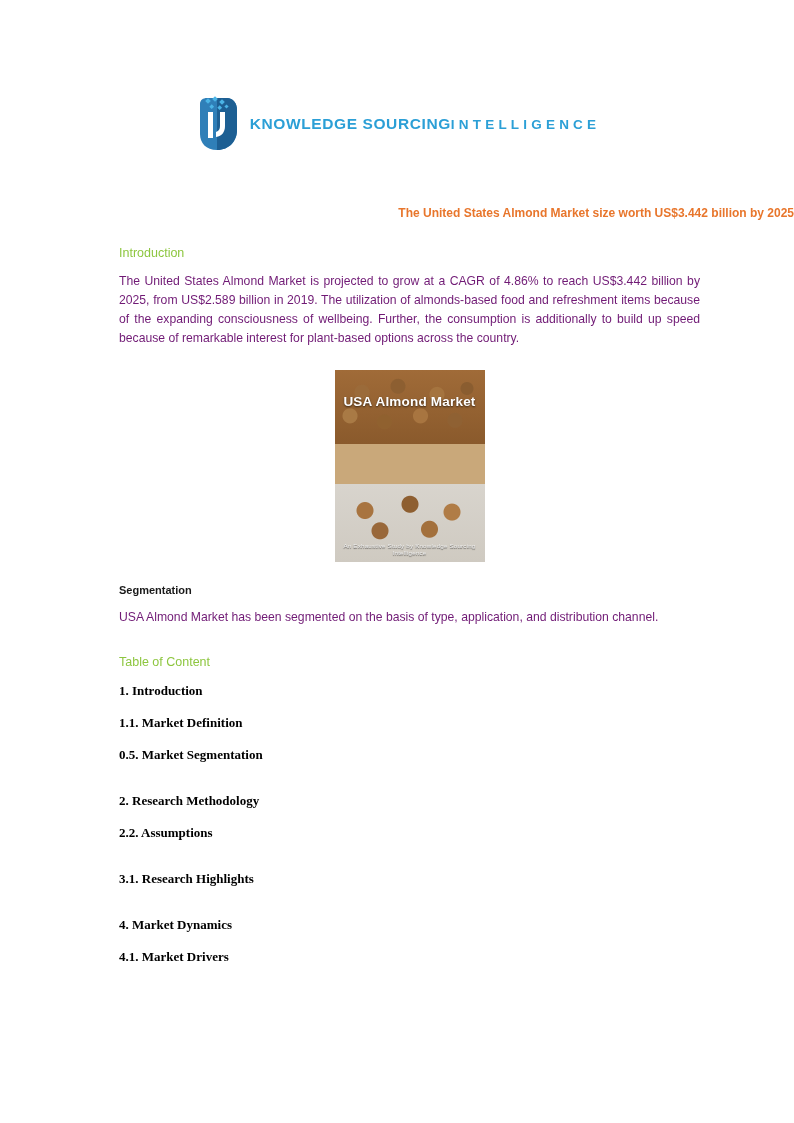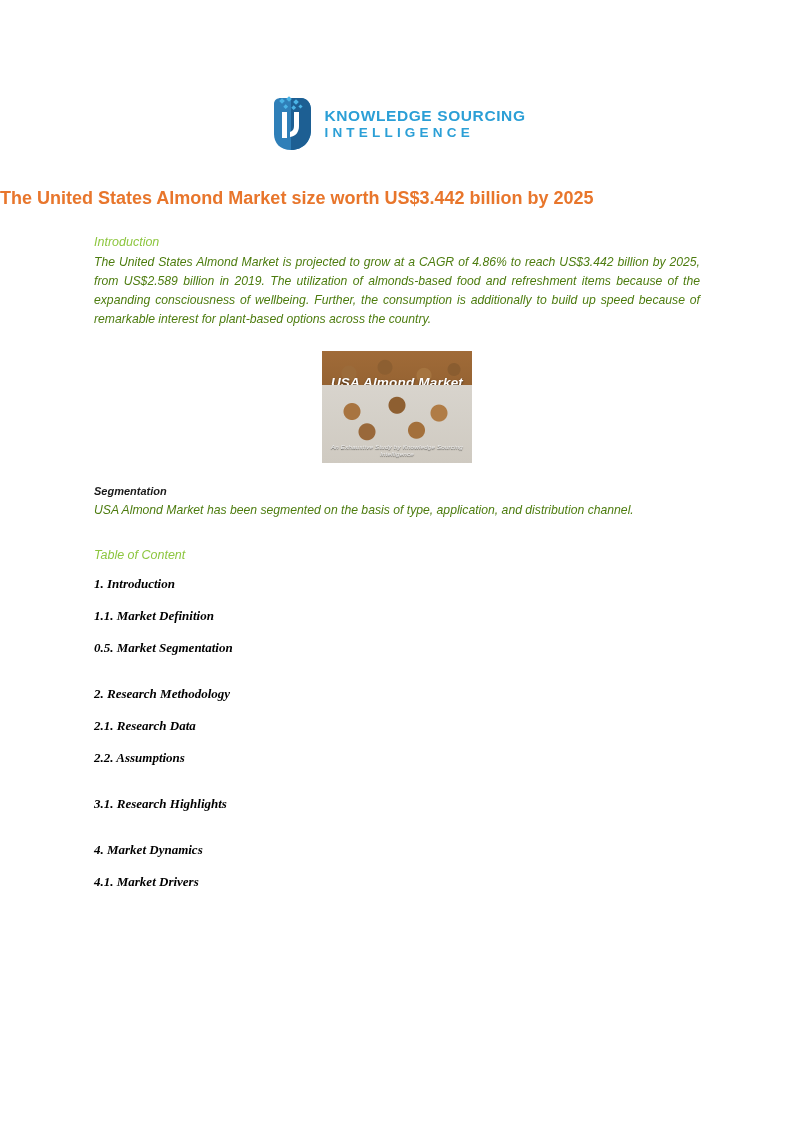--- a/index.html
+++ b/index.html
@@ -36,71 +36,71 @@
     gap: 10px;
   }
   .logo-mark {
     width: 46px;
     height: 56px;
     position: relative;
     flex: none;
   }
   .logo-words {
     display: flex;
-    flex-direction: column;
+    flex-direction: row;
     justify-content: center;
     line-height: 1.25;
+    align-items: flex-end;
   }
   .logo-line1 {
     font-size: 15.5px;
     font-weight: bold;
     letter-spacing: 0.6px;
     color: #2b9fd6;
     white-space: nowrap;
   }
   .logo-line2 {
     font-size: 13.5px;
     font-weight: bold;
     letter-spacing: 4.2px;
     color: #2b9fd6;
     white-space: nowrap;
     text-align: left;
   }
 
   
   .headline {
-    margin-top: 36px;
-    text-align: left;
-    font-size: 18px;
+    margin-top: 54px;
+    text-align: right;
+    font-size: 12px;
     font-weight: bold;
     color: #e8762c;
   }
 
   
   .content {
-    padding: 0 94px 0 94px;
-    font-style: italic;
+    padding: 0 94px 0 119px;
   }
   .section-head-green {
     margin-top: 26px;
     font-size: 12.5px;
     color: #8dc63f;
     font-weight: normal;
   }
   .para {
-    margin-top: 4px;
+    margin-top: 12px;
     font-size: 12.2px;
     line-height: 1.55;
-    color: #4d7c0f;
+    color: #701a75;
     text-align: justify;
   }
   .figure {
     margin: 22px auto 0 auto;
     width: 150px;
-    height: 112px;
+    height: 192px;
     position: relative;
     overflow: hidden;
     background: #c9a87a;
     border: 0;
   }
   .fig-top {
     position: absolute;
     left: 0; right: 0; top: 0;
     height: 74px;
     background:
@@ -221,21 +221,20 @@
 
     <div class="toc-head">Table of Content</div>
 
     <div class="toc">
       <div class="toc-item">1. Introduction</div>
       <div class="toc-item">1.1. Market Definition</div>
       <div class="toc-item">0.5. Market Segmentation</div>
       <div class="toc-gap"></div>
 
       <div class="toc-item">2. Research Methodology</div>
-      <div class="toc-item">2.1. Research Data</div>
       <div class="toc-item">2.2. Assumptions</div>
       <div class="toc-gap"></div>
 
       <div class="toc-item">3.1. Research Highlights</div>
       <div class="toc-gap"></div>
 
       <div class="toc-item">4. Market Dynamics</div>
       <div class="toc-item">4.1. Market Drivers</div>
     </div>
 

